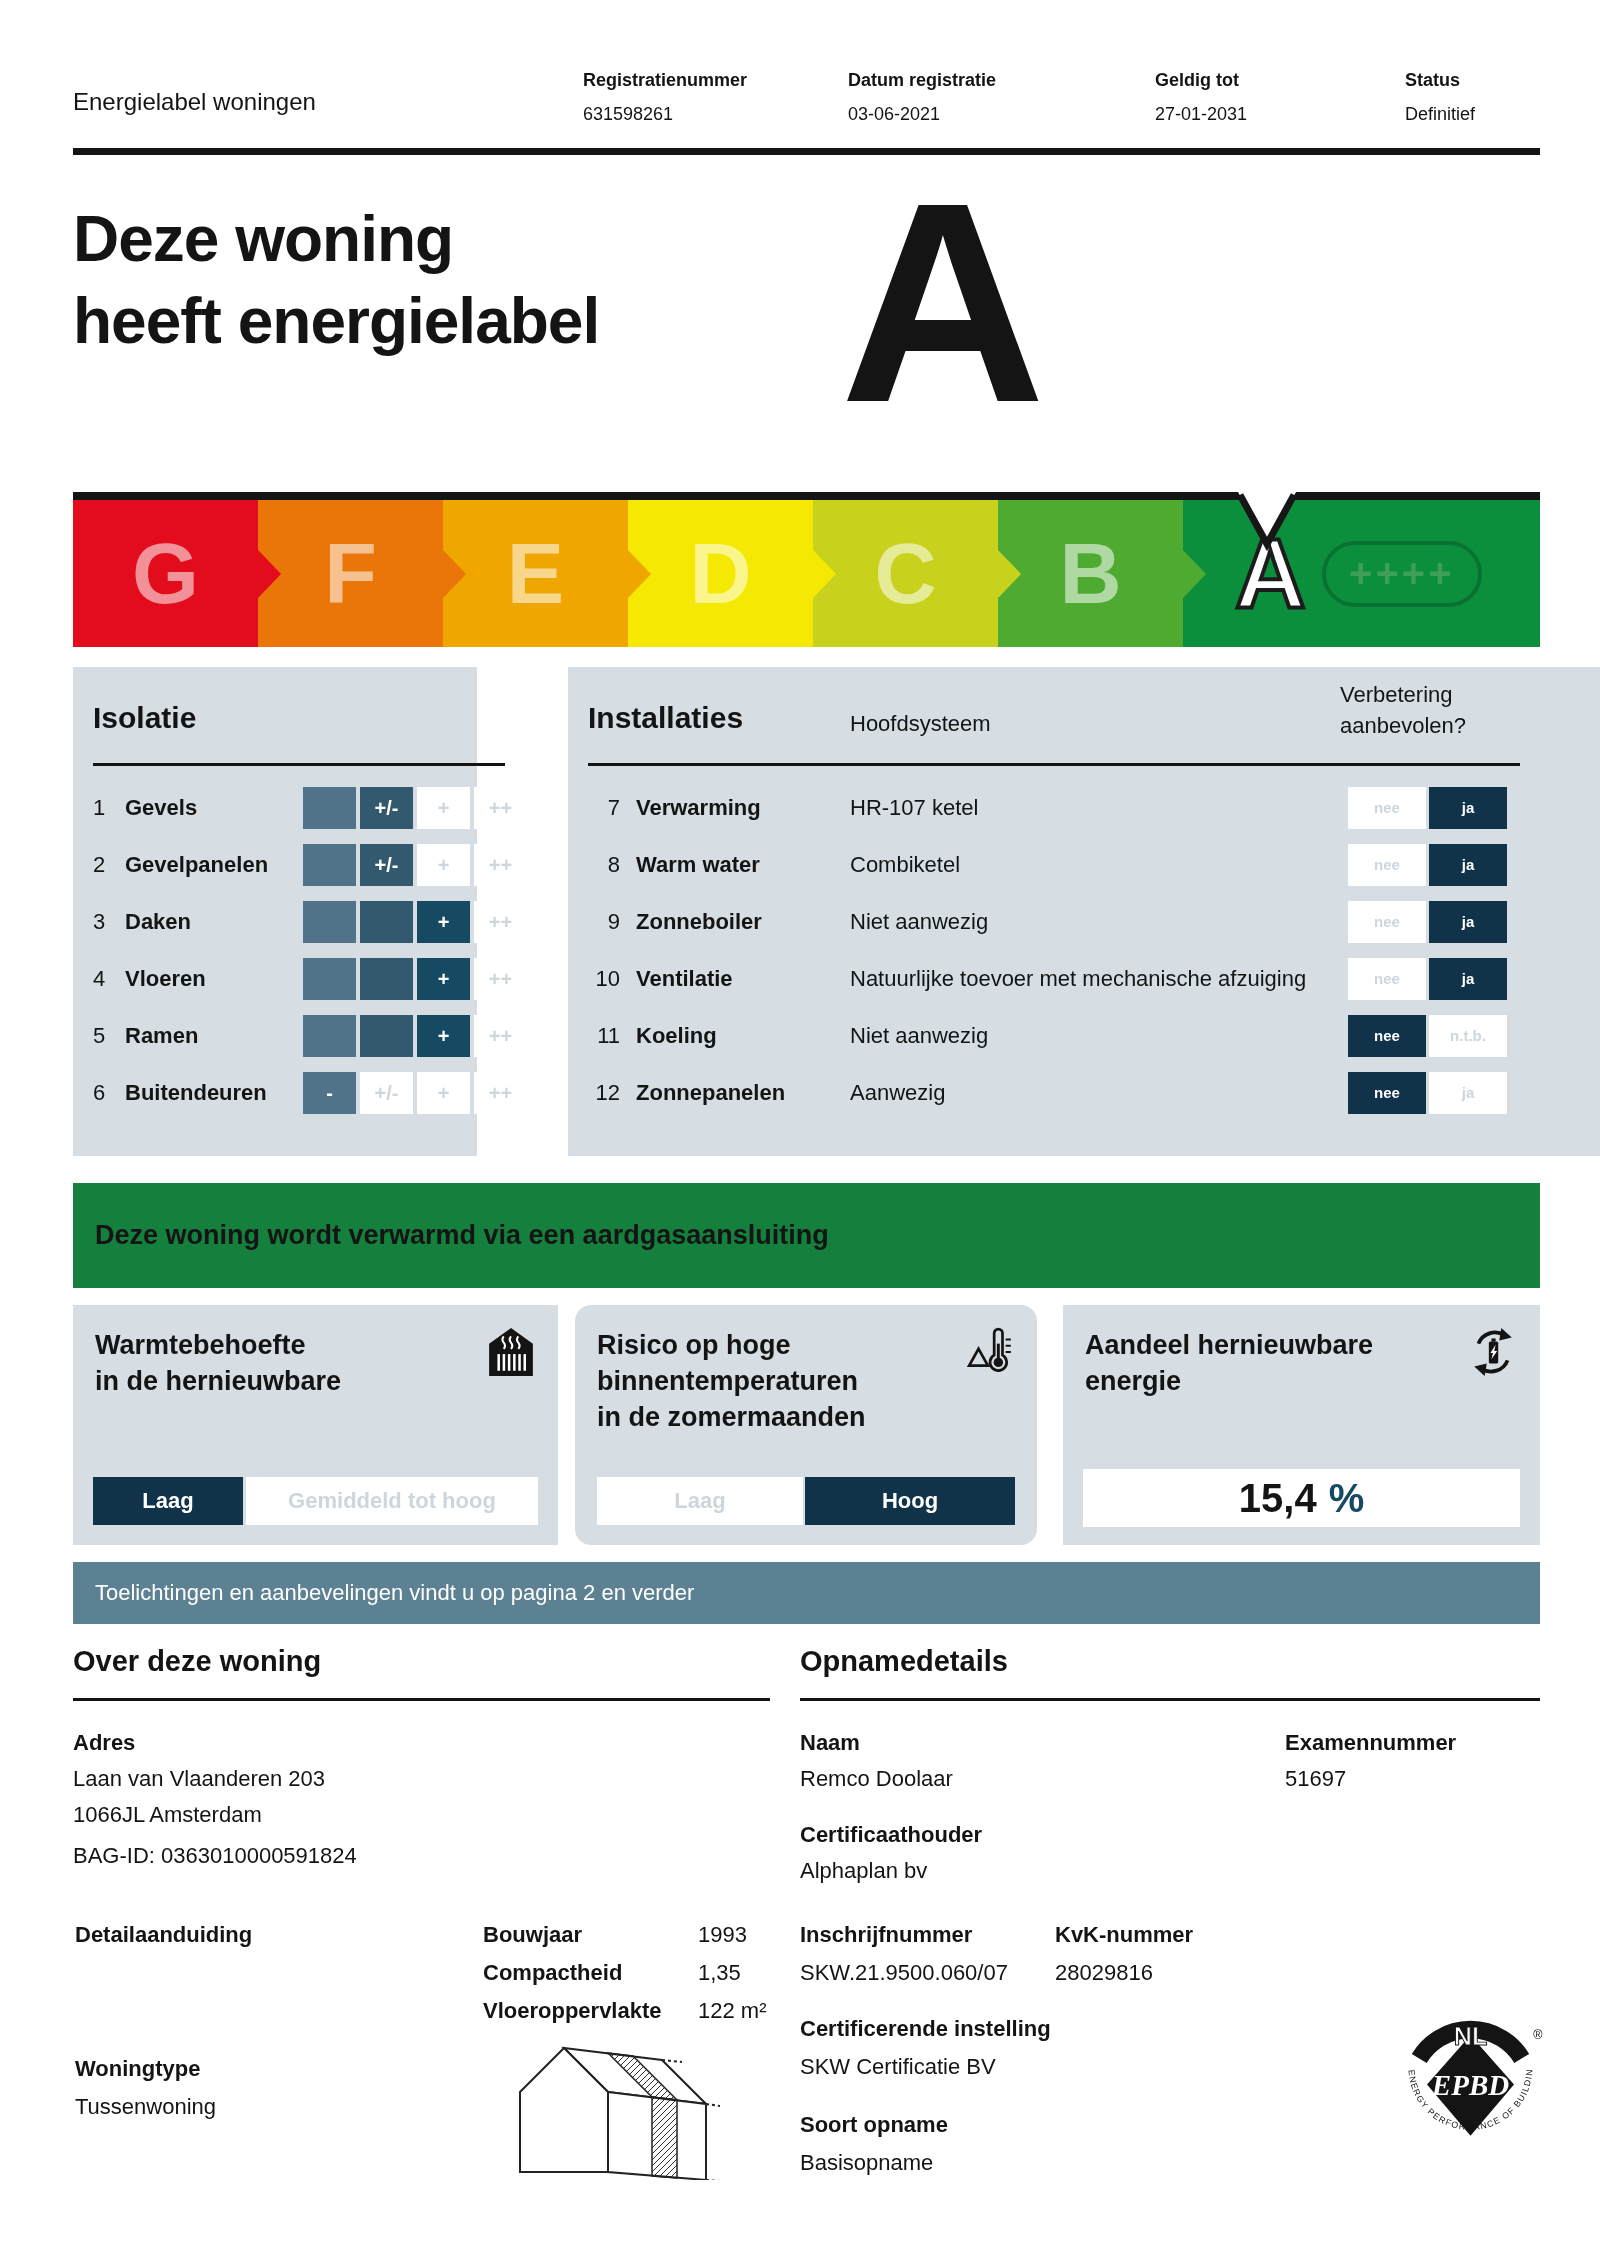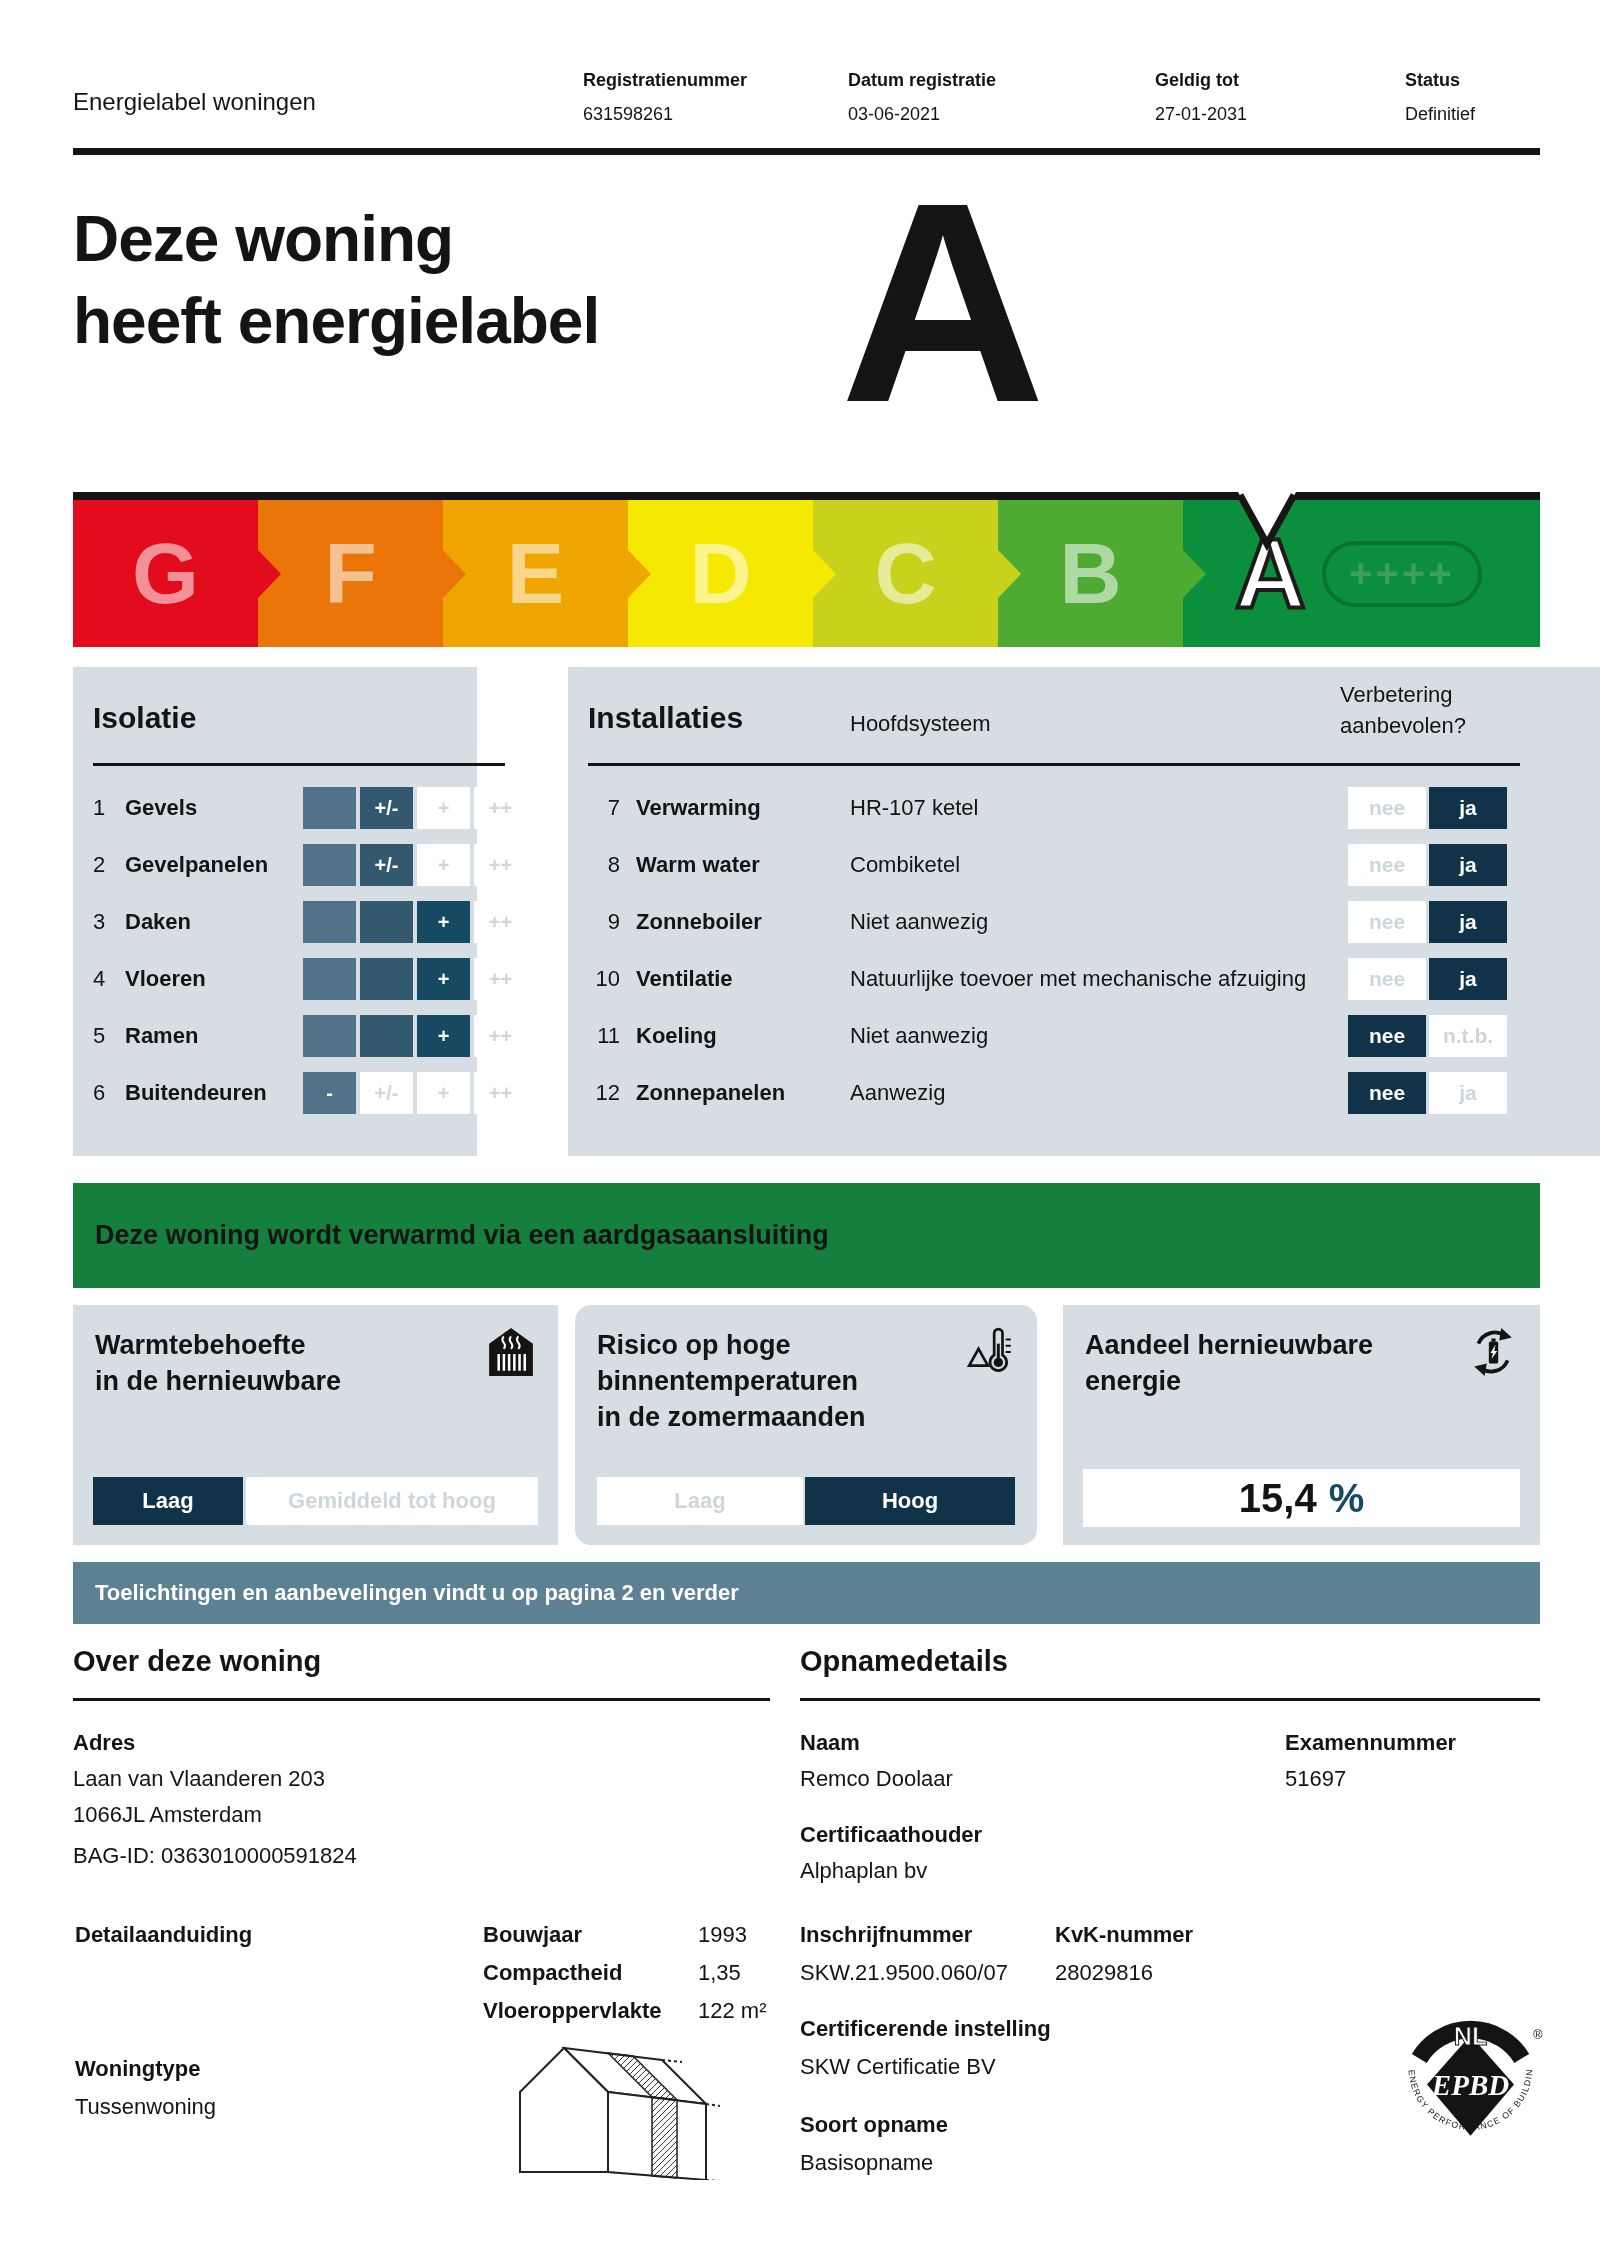--- a/index.html
+++ b/index.html
@@ -57,21 +57,21 @@
   .cells{position:absolute;left:210px;top:0;display:flex;gap:4px;}
   .cell{width:53px;height:42px;text-align:center;font-weight:bold;font-size:20px;background:#ffffff;color:#ccd6dc;}
   .cell.f1{background:#50738a;color:#ffffff;}
   .cell.f2{background:#33596f;color:#ffffff;}
   .cell.f3{background:#164a63;color:#ffffff;}
 
   .ins-row{position:absolute;left:20px;height:42px;line-height:42px;font-size:22px;width:932px;}
   .ins-row .nr{position:absolute;left:0;width:32px;text-align:right;}
   .ins-row .lbl{position:absolute;left:48px;font-weight:bold;white-space:nowrap;}
   .ins-row .sys{position:absolute;left:262px;white-space:nowrap;}
-  .opt{position:absolute;top:0;width:78px;height:42px;text-align:center;font-weight:bold;font-size:21px;}
+  .opt{position:absolute;top:0;width:78px;height:42px;text-align:center;font-weight:bold;font-size:15px;}
   .opt.o1{left:760px;}
   .opt.o2{left:841px;}
   .opt.on{background:#113349;color:#ffffff;}
   .opt.off{background:#ffffff;color:#ccd6dc;}
 
   
   .gasband{position:absolute;left:73px;top:1183px;width:1467px;height:105px;background:#15803d;}
   .gasband .txt{position:absolute;left:22px;top:0;line-height:105px;font-size:27px;font-weight:bold;}
 
   
@@ -80,21 +80,21 @@
   .ibox .icn{position:absolute;right:22px;top:22px;}
   .tg{position:absolute;bottom:20px;height:48px;line-height:48px;text-align:center;font-weight:bold;font-size:22px;}
   .tg.on{background:#113349;color:#ffffff;}
   .tg.off{background:#ffffff;color:#ccd6dc;}
   .valbar{position:absolute;left:20px;bottom:18px;width:437px;height:58px;background:#ffffff;
           text-align:center;line-height:58px;font-weight:bold;font-size:40px;color:#141414;}
   .valbar .unit{color:#164a63;margin-left:12px;}
 
   
   .pbanner{position:absolute;left:73px;top:1562px;width:1467px;height:62px;background:#5c8193;}
-  .pbanner .txt{position:absolute;left:22px;top:0;line-height:62px;font-size:22px;font-weight:bold;color:#ffffff;}
+  .pbanner .txt{position:absolute;left:22px;top:0;line-height:62px;font-size:22px;font-weight:normal;color:#ffffff;}
 
   
   .sec-title{position:absolute;font-size:29px;font-weight:bold;}
   .sec-rule{position:absolute;top:1698px;height:3px;background:#141414;}
   .lb{position:absolute;font-size:22px;font-weight:bold;white-space:nowrap;}
   .tv{position:absolute;font-size:22px;white-space:nowrap;}
   .sm{position:absolute;font-size:22px;white-space:nowrap;}
 </style>
 </head>
 <body>

